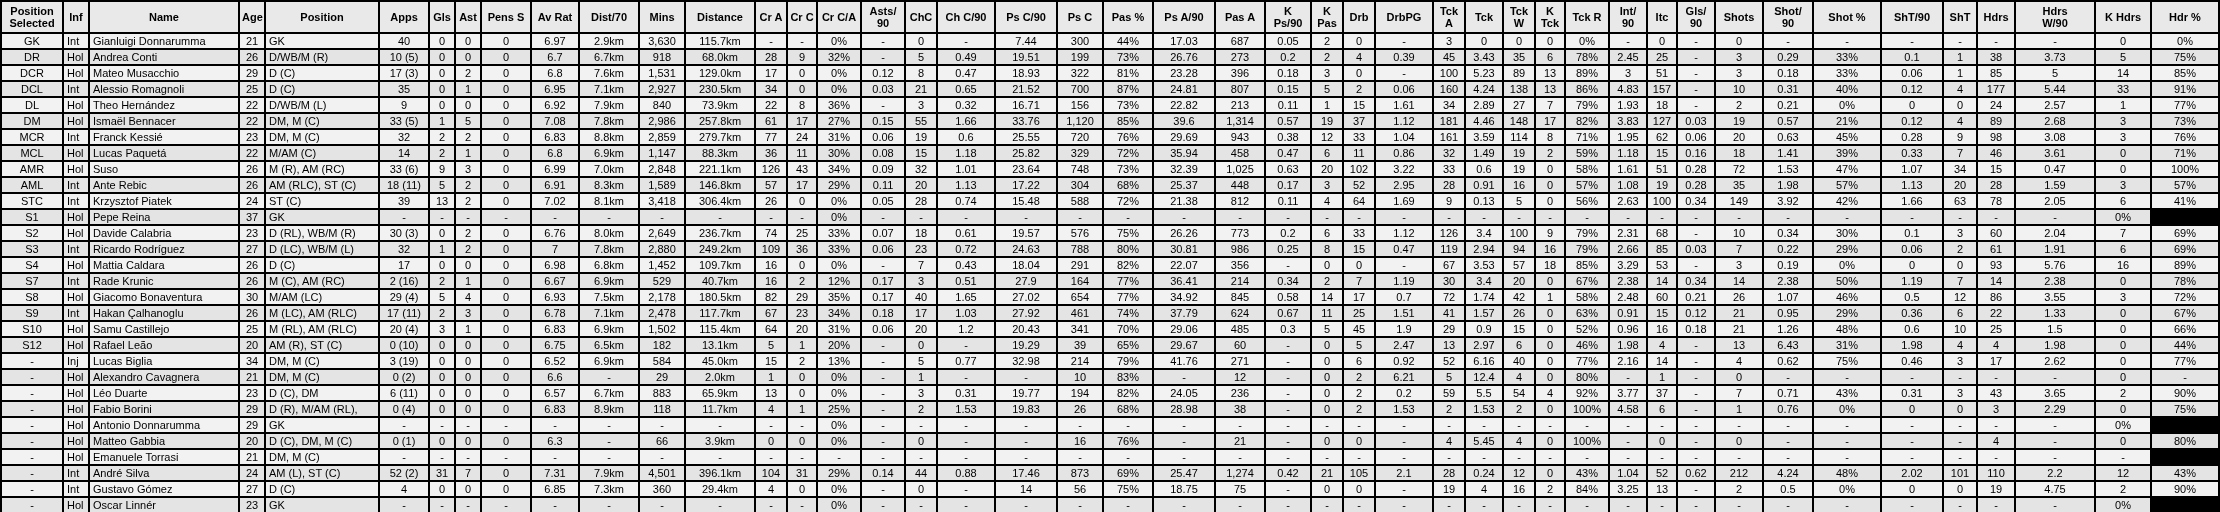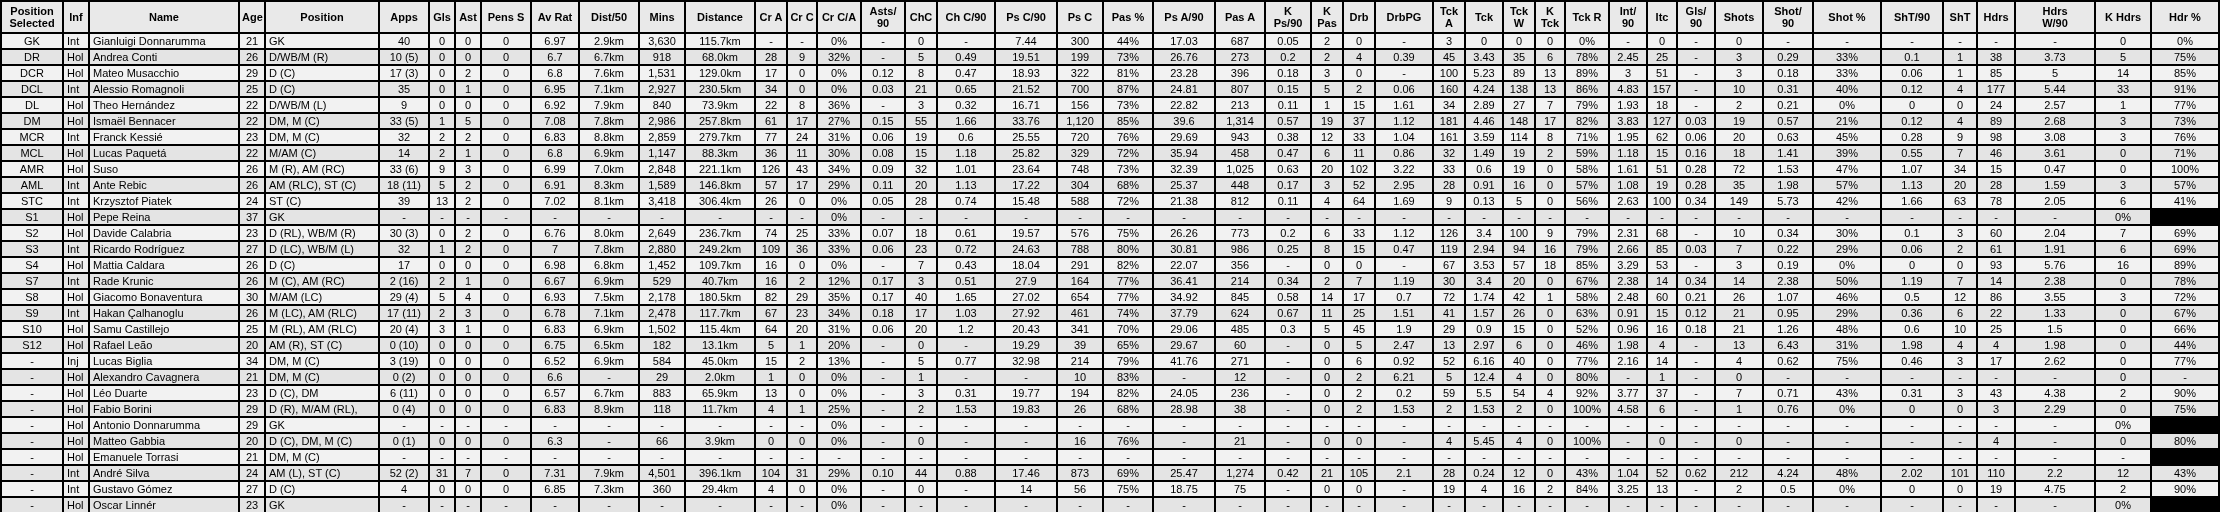--- a/index.html
+++ b/index.html
@@ -102,21 +102,21 @@
 Selected</th>
           <th data-name="column-header">Inf</th>
           <th data-name="column-header">Name</th>
           <th data-name="column-header">Age</th>
           <th data-name="column-header">Position</th>
           <th data-name="column-header">Apps</th>
           <th data-name="column-header">Gls</th>
           <th data-name="column-header">Ast</th>
           <th data-name="column-header">Pens S</th>
           <th data-name="column-header">Av Rat</th>
-          <th data-name="column-header">Dist/50</th>
+          <th data-name="column-header">Dist/70</th>
           <th data-name="column-header">Mins</th>
           <th data-name="column-header">Distance</th>
           <th data-name="column-header">Cr A</th>
           <th data-name="column-header">Cr C</th>
           <th data-name="column-header">Cr C/A</th>
           <th data-name="column-header">Asts/
 90</th>
           <th data-name="column-header">ChC</th>
           <th data-name="column-header">Ch C/90</th>
           <th data-name="column-header">Ps C/90</th>
@@ -519,21 +519,21 @@
           <td data-name="cell">1.49</td>
           <td data-name="cell">19</td>
           <td data-name="cell">2</td>
           <td data-name="cell">59%</td>
           <td data-name="cell">1.18</td>
           <td data-name="cell">15</td>
           <td data-name="cell">0.16</td>
           <td data-name="cell">18</td>
           <td data-name="cell">1.41</td>
           <td data-name="cell">39%</td>
-          <td data-name="cell">0.55</td>
+          <td data-name="cell">0.33</td>
           <td data-name="cell">7</td>
           <td data-name="cell">46</td>
           <td data-name="cell">3.61</td>
           <td data-name="cell">0</td>
           <td data-name="cell">71%</td>
         </tr>
         <tr data-name="table-row">
           <td data-name="cell">AMR</td>
           <td data-name="cell" class="left">Hol</td>
           <td data-name="player-name-cell" class="left">Suso</td>
@@ -658,21 +658,21 @@
           <td data-name="cell">1.69</td>
           <td data-name="cell">9</td>
           <td data-name="cell">0.13</td>
           <td data-name="cell">5</td>
           <td data-name="cell">0</td>
           <td data-name="cell">56%</td>
           <td data-name="cell">2.63</td>
           <td data-name="cell">100</td>
           <td data-name="cell">0.34</td>
           <td data-name="cell">149</td>
-          <td data-name="cell">5.73</td>
+          <td data-name="cell">3.92</td>
           <td data-name="cell">42%</td>
           <td data-name="cell">1.66</td>
           <td data-name="cell">63</td>
           <td data-name="cell">78</td>
           <td data-name="cell">2.05</td>
           <td data-name="cell">6</td>
           <td data-name="cell">41%</td>
         </tr>
         <tr data-name="table-row">
           <td data-name="cell">S1</td>
@@ -1226,21 +1226,21 @@
           <td data-name="cell">92%</td>
           <td data-name="cell">3.77</td>
           <td data-name="cell">37</td>
           <td data-name="cell">-</td>
           <td data-name="cell">7</td>
           <td data-name="cell">0.71</td>
           <td data-name="cell">43%</td>
           <td data-name="cell">0.31</td>
           <td data-name="cell">3</td>
           <td data-name="cell">43</td>
-          <td data-name="cell">4.38</td>
+          <td data-name="cell">3.65</td>
           <td data-name="cell">2</td>
           <td data-name="cell">90%</td>
         </tr>
         <tr data-name="table-row">
           <td data-name="cell">-</td>
           <td data-name="cell" class="left">Hol</td>
           <td data-name="player-name-cell" class="left">Fabio Borini</td>
           <td data-name="cell">29</td>
           <td data-name="cell" class="left">D (R), M/AM (RL),</td>
           <td data-name="cell">0 (4)</td>
@@ -1433,21 +1433,21 @@
           <td data-name="cell">31</td>
           <td data-name="cell">7</td>
           <td data-name="cell">0</td>
           <td data-name="cell">7.31</td>
           <td data-name="cell">7.9km</td>
           <td data-name="cell">4,501</td>
           <td data-name="cell">396.1km</td>
           <td data-name="cell">104</td>
           <td data-name="cell">31</td>
           <td data-name="cell">29%</td>
-          <td data-name="cell">0.10</td>
+          <td data-name="cell">0.14</td>
           <td data-name="cell">44</td>
           <td data-name="cell">0.88</td>
           <td data-name="cell">17.46</td>
           <td data-name="cell">873</td>
           <td data-name="cell">69%</td>
           <td data-name="cell">25.47</td>
           <td data-name="cell">1,274</td>
           <td data-name="cell">0.42</td>
           <td data-name="cell">21</td>
           <td data-name="cell">105</td>

